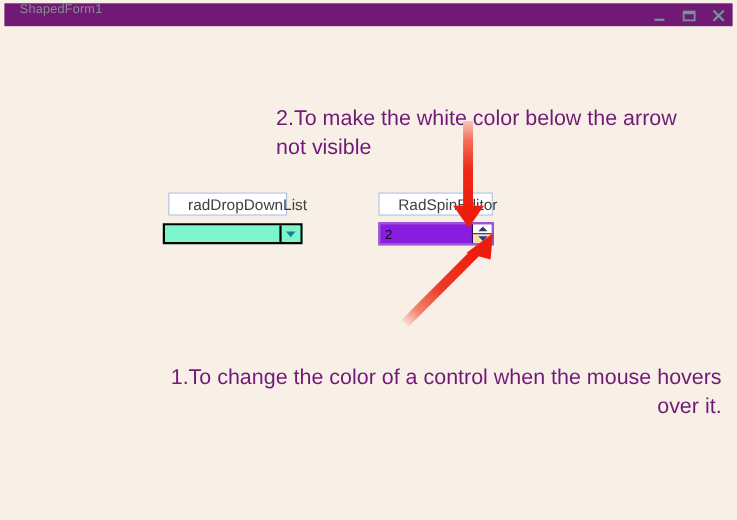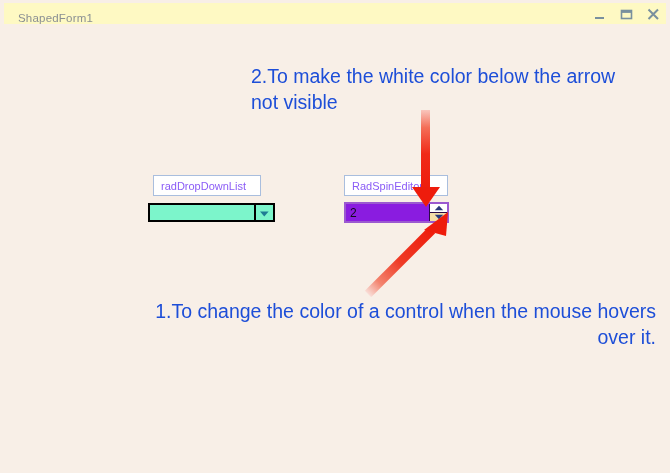--- a/index.html
+++ b/index.html
@@ -25,23 +25,23 @@
     overflow: hidden;
   }
 
   
   #title-bar {
     position: absolute;
     left: 4px;
     top: 3px;
     width: 662px;
     height: 21px;
-    background: #fef9c3;
-    display: flex;
-    align-items: flex-end;
+    background: #701a75;
+    display: flex;
+    align-items: flex-start;
   }
   #title-text {
     margin-left: 14px;
     font-size: 11.5px;
     color: #8a8f93;
     letter-spacing: 0.2px;
     font-family: "Liberation Sans", sans-serif;
     white-space: nowrap;
   }
   #window-buttons {
@@ -67,49 +67,50 @@
     left: 4px;
     top: 24px;
     width: 662px;
     height: 446px;
     background: #f8efe7;
   }
 
   
   .annotation {
     position: absolute;
-    color: #1d4ed8;
+    color: #701a75;
     font-size: 19.5px;
     line-height: 26px;
     font-family: "Liberation Sans", sans-serif;
     white-space: pre-wrap;
+    margin-top: 32px;
   }
   #annotation-two {
     left: 251px;
     top: 63px;
     width: 390px;
   }
   #annotation-one {
     left: 116px;
     top: 298px;
     width: 540px;
     text-align: right;
   }
 
   
   .field-label {
     position: absolute;
     background: #ffffff;
     border: 1px solid #a9bede;
     box-sizing: border-box;
-    font-size: 11px;
-    color: #8b5cf6;
-    display: flex;
-    align-items: center;
-    padding-left: 7px;
+    font-size: 14px;
+    color: #404040;
+    display: flex;
+    align-items: center;
+    padding-left: 17px;
     font-family: "Liberation Sans", sans-serif;
     white-space: nowrap;
   }
   #label-dropdown {
     left: 153px;
     top: 175px;
     width: 108px;
     height: 21px;
   }
   #label-spineditor {

